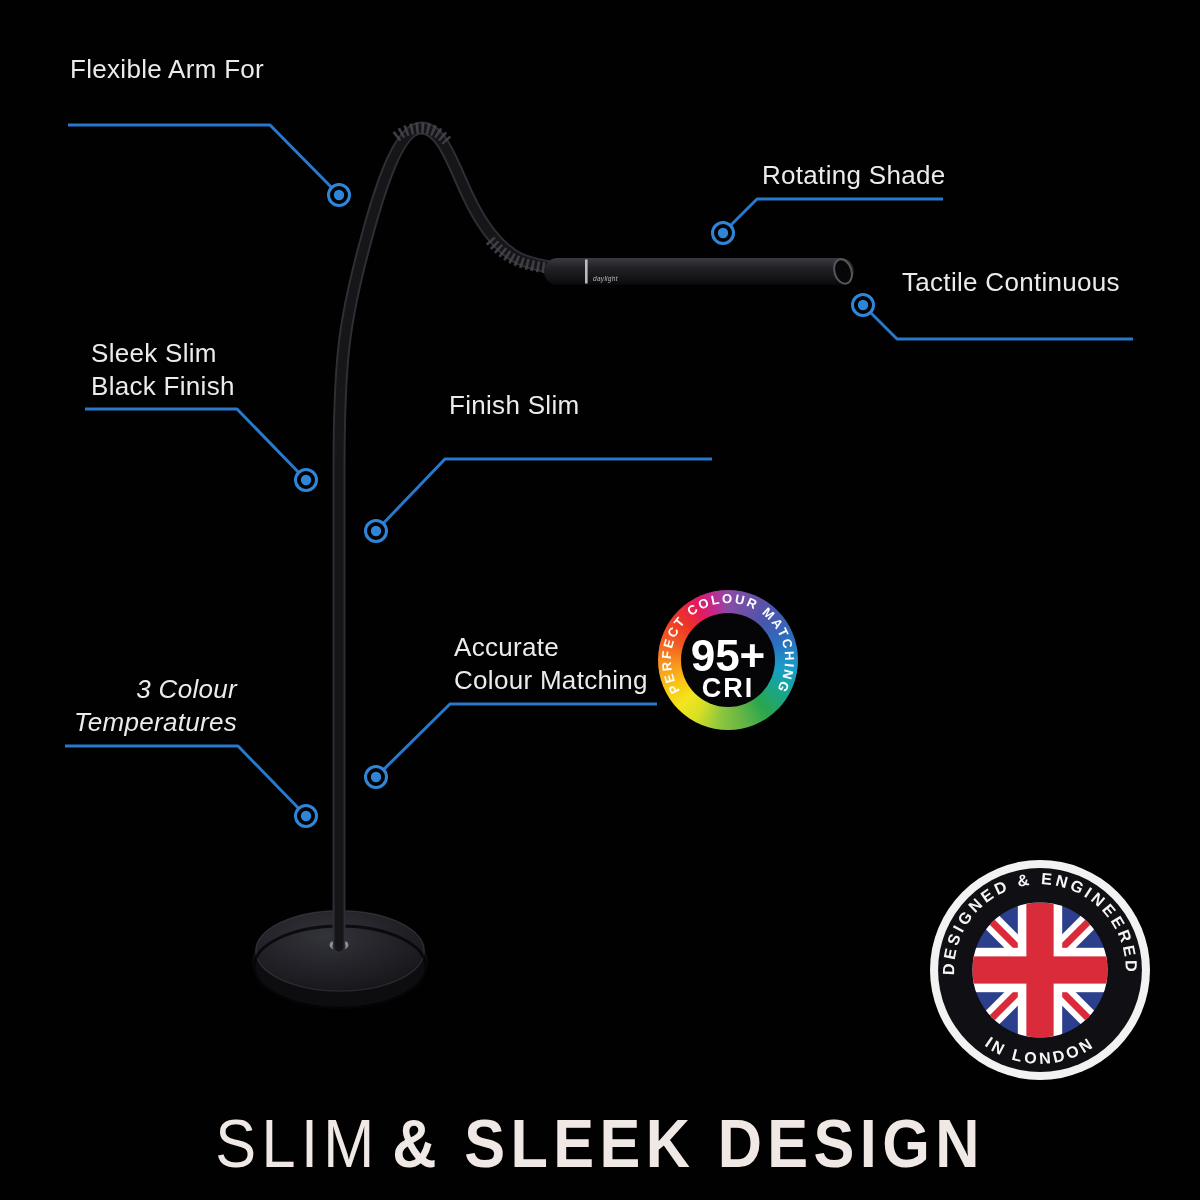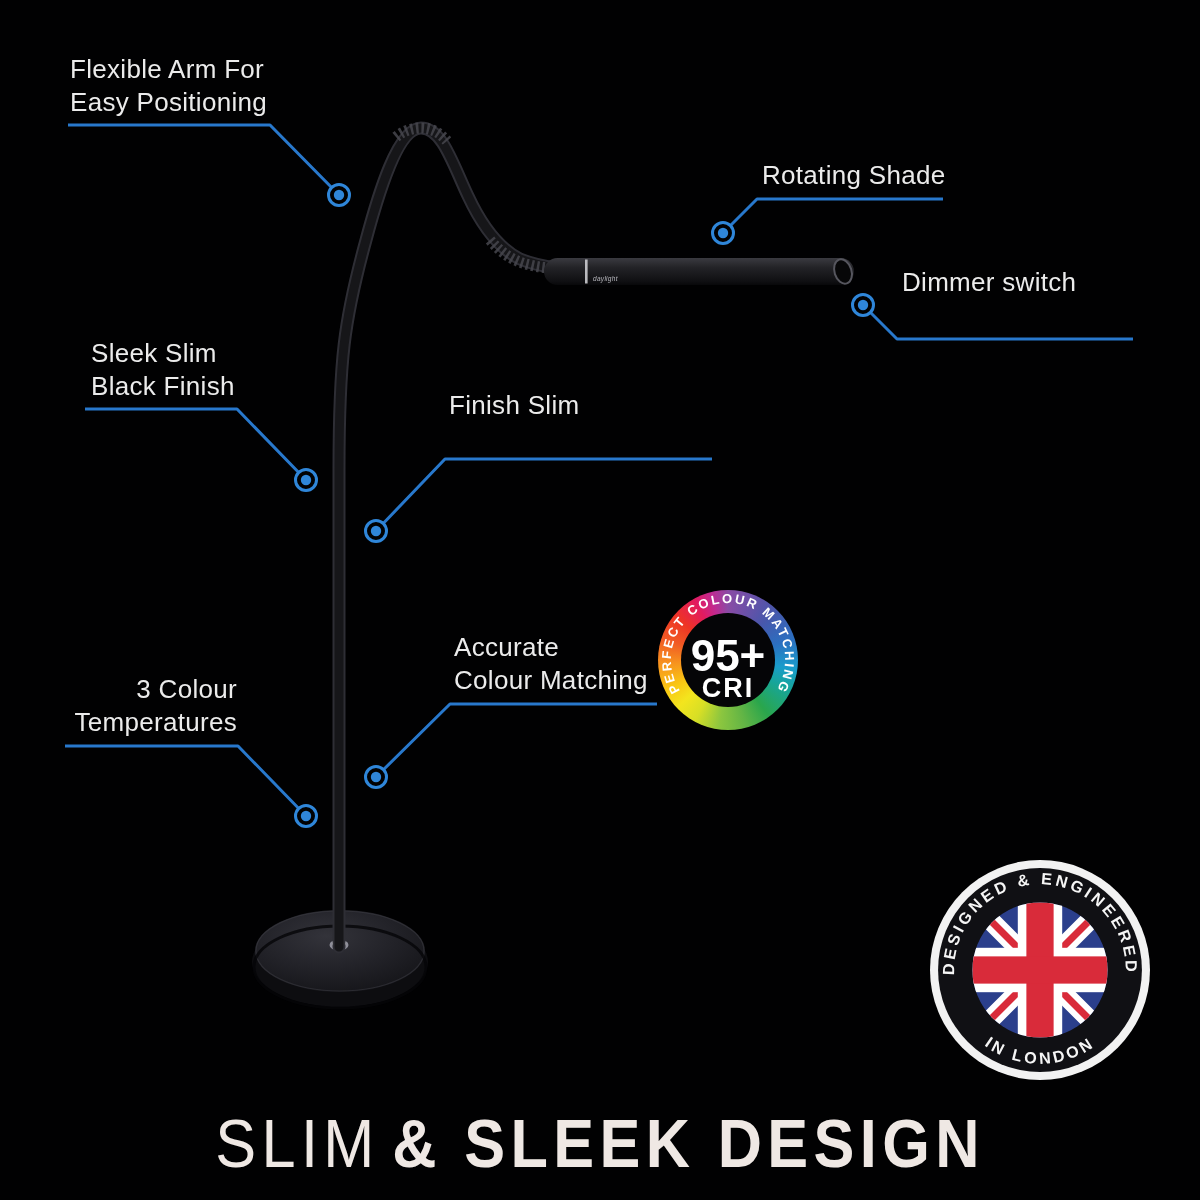--- a/index.html
+++ b/index.html
@@ -6,21 +6,21 @@
   .canvas{
     position:relative;width:1200px;height:1200px;background:#010102;
     overflow:hidden;font-family:"Liberation Sans",sans-serif;
   }
   .layer{position:absolute;left:0;top:0;}
   .callout-label{
     position:absolute;color:#ebebeb;font-size:26px;line-height:33px;
     font-weight:400;letter-spacing:.3px;white-space:nowrap;
   }
   .callout-label .l2{display:block;}
-  .align-right{text-align:right;}
+  .align-right{text-align:right;font-style:italic;}
   
   .cri-badge{position:absolute;left:658px;top:590px;width:140px;height:140px;}
   .cri-ring{
     position:absolute;left:0;top:0;width:140px;height:140px;border-radius:50%;
     background:conic-gradient(from 0deg,
       #8a4ba5 0%, #4857ab 12%, #2b6fc0 20%, #1a9ccb 27%, #16a59b 32%,
       #2aa64c 40%, #63b545 46%, #8cc63f 52%, #d8df25 58%, #f3e51e 63%,
       #f9c613 68%, #f7941e 74%, #f15a24 80%, #ee3424 86%, #e21b60 92%,
       #c12991 96%, #8a4ba5 100%);
   }
@@ -129,29 +129,28 @@
       </g>
       <g>
         <circle cx="306" cy="816" r="10.5" fill="#010102" stroke="#2f86d9" stroke-width="3"></circle>
         <circle cx="306" cy="816" r="5.2" fill="#2f86d9"></circle>
       </g>
     </g>
   </svg>
 
   <div class="callout-label" style="left:70px;top:53px;">
     <span class="l1">Flexible Arm For</span>
-    <span class="l2">Easy Positioning</span>
   </div>
 
   <div class="callout-label" style="left:762px;top:159px;">
     <span class="l1">Rotating Shade</span>
   </div>
 
   <div class="callout-label" style="left:902px;top:266px;">
-    <span class="l2">Dimmer switch</span>
+    <span class="l1">Tactile Continuous</span>
   </div>
 
   <div class="callout-label" style="left:91px;top:337px;">
     <span class="l1">Sleek Slim</span>
     <span class="l2">Black Finish</span>
   </div>
 
   <div class="callout-label" style="left:449px;top:389px;">
     <span class="l1">Finish Slim</span>
   </div>

